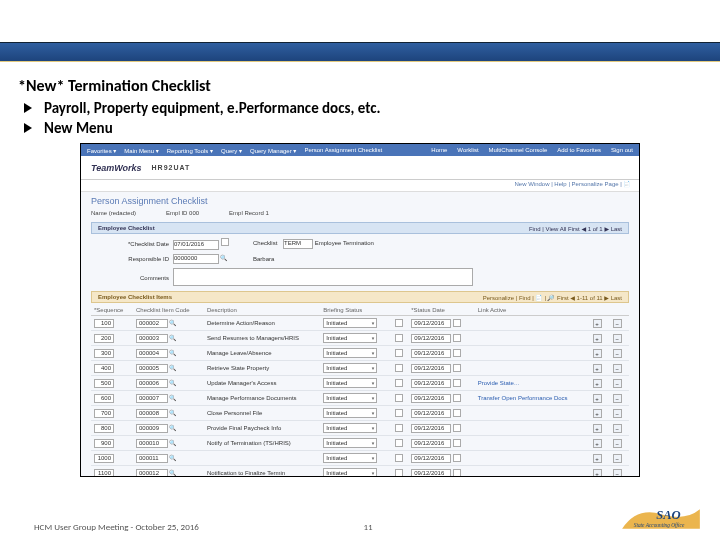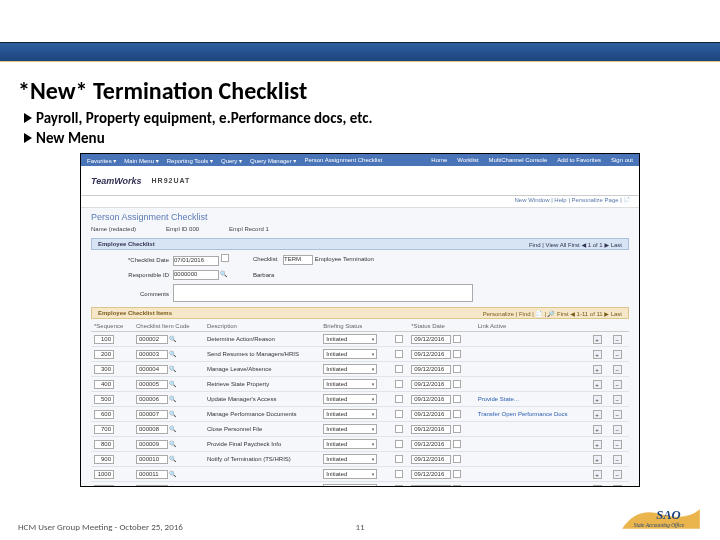--- a/index.html
+++ b/index.html
@@ -3,34 +3,34 @@
 <meta charset="utf-8">
 <style>
   * { box-sizing: border-box; margin: 0; padding: 0; }
   html, body { width: 720px; height: 540px; font-family: Calibri, Arial, sans-serif; background: #fff; color: #000; }
   .slide { position: relative; width: 720px; height: 540px; overflow: hidden; }
 
   .title-bar { position: relative; height: 62px; }
   .title-bar .stripe { position: absolute; left: 0; right: 0; bottom: 0; height: 20px; background: linear-gradient(to bottom, #2f5fa0 0%, #1d447c 100%); border-top: 1px solid #123; border-bottom: 1px solid #e2c97d; }
   .title-bar h1 { position: absolute; left: 28px; top: 6px; font-size: 29px; font-weight: 700; color: #17365d; }
 
-  .subtitle { margin: 14px 0 4px 18px; font-size: 24px; font-weight: 700; }
+  .subtitle { margin: 14px 0 4px 18px; font-size: 16px; font-weight: 700; }
 
   .bullets { margin: 2px 0 6px 24px; }
-  .bullets .row { display:flex; align-items:center; gap:4px; margin-bottom:2px; }
+  .bullets .row { display:flex; align-items:center; gap:12px; margin-bottom:2px; }
   .bullets .arrow { width:0; height:0; border-top:5px solid transparent; border-bottom:5px solid transparent; border-left:8px solid #000; }
   .bullets .lbl { font-size: 15px; font-weight: 700; }
 
   
   .shot { margin: 0 auto; width: 560px; height: 334px; border: 1px solid #000; background: #f5f7fb; font-family: Arial, sans-serif; font-size: 6px; color: #333; overflow: hidden; position: relative; }
   .topbar { background: #4a74b8; color: #fff; height: 12px; display:flex; align-items:center; padding:0 6px; gap:10px; }
   .topbar .left { display:flex; gap:8px; }
   .topbar .right { margin-left:auto; display:flex; gap:10px; }
   .topbar span { font-size: 6px; }
-  .brandrow { height: 30px; display:flex; align-items:center; padding:0 10px; background:#fff; border-bottom:1px solid #ccc; }
+  .brandrow { height: 24px; display:flex; align-items:center; padding:0 10px; background:#fff; border-bottom:1px solid #ccc; }
   .brandrow .brand { font-style: italic; font-weight:700; color:#335; font-size:9px; }
   .brandrow .env { margin-left:10px; font-weight:700; letter-spacing:1px; font-size:7px; color:#444; }
   .toolrow { height:12px; background:#fff; text-align:right; padding:0 8px; color:#5577aa; font-size:6px; border-bottom:1px solid #ddd; }
   .pac { padding:4px 10px 0 10px; }
   .pac h3 { font-size:9px; color:#5b7bb5; font-weight:400; margin-bottom:2px; }
   .emprow { padding:2px 10px; display:flex; gap:30px; font-size:6px; color:#444; }
   .bar { margin:4px 10px 0 10px; height:12px; background:#d7e4f3; border:1px solid #a9c0dc; display:flex; align-items:center; padding:0 6px; color:#335; font-weight:700; font-size:6px; }
   .bar.orange { background:#f5e7c8; border-color:#ddc68e; color:#7a5b1e; }
   .bar .r { margin-left:auto; font-weight:400; }
   .fields { margin:4px 12px; display:grid; grid-template-columns: 80px 80px 220px 120px; row-gap:4px; font-size:6px; align-items:center; }
@@ -44,21 +44,21 @@
   .seqbox { width:20px; height:9px; border:1px solid #aaa; background:#fff; text-align:right; padding-right:2px; display:inline-block; }
   .txt { width:32px; height:9px; border:1px solid #aaa; background:#fff; display:inline-block; padding-left:2px; }
   .sel { width:54px; height:10px; border:1px solid #aaa; background:#fff; display:inline-flex; align-items:center; padding:0 2px; }
   .sel::after { content:"▾"; margin-left:auto; font-size:5px; color:#666; }
   .chk { width:8px; height:8px; border:1px solid #aaa; background:#fff; display:inline-block; }
   .dt { display:inline-flex; align-items:center; }
   .dt .d { width:40px; height:9px; border:1px solid #aaa; background:#fff; padding-left:2px; }
   .link { color:#2a5db0; }
   .pm { width:9px; height:9px; border:1px solid #aaa; background:#eef2f8; text-align:center; line-height:8px; display:inline-block; margin:0 1px; }
 
-  .footer { position:absolute; bottom:8px; left:0; right:0; display:flex; align-items:flex-start; padding:0 18px; font-size:9px; color:#555; }
+  .footer { position:absolute; bottom:8px; left:16px; right:0; display:flex; align-items:flex-start; padding:0 18px; font-size:9px; color:#555; }
   .footer .pagenum { position:absolute; left:50%; transform:translateX(-50%); }
   .logo { position:absolute; right:14px; bottom:4px; width:90px; height:34px; }
   .logo svg { width:100%; height:100%; }
 </style>
 </head>
 <body>
 
 <div class="slide">
   <div class="title-bar">
     <div class="stripe"></div>

